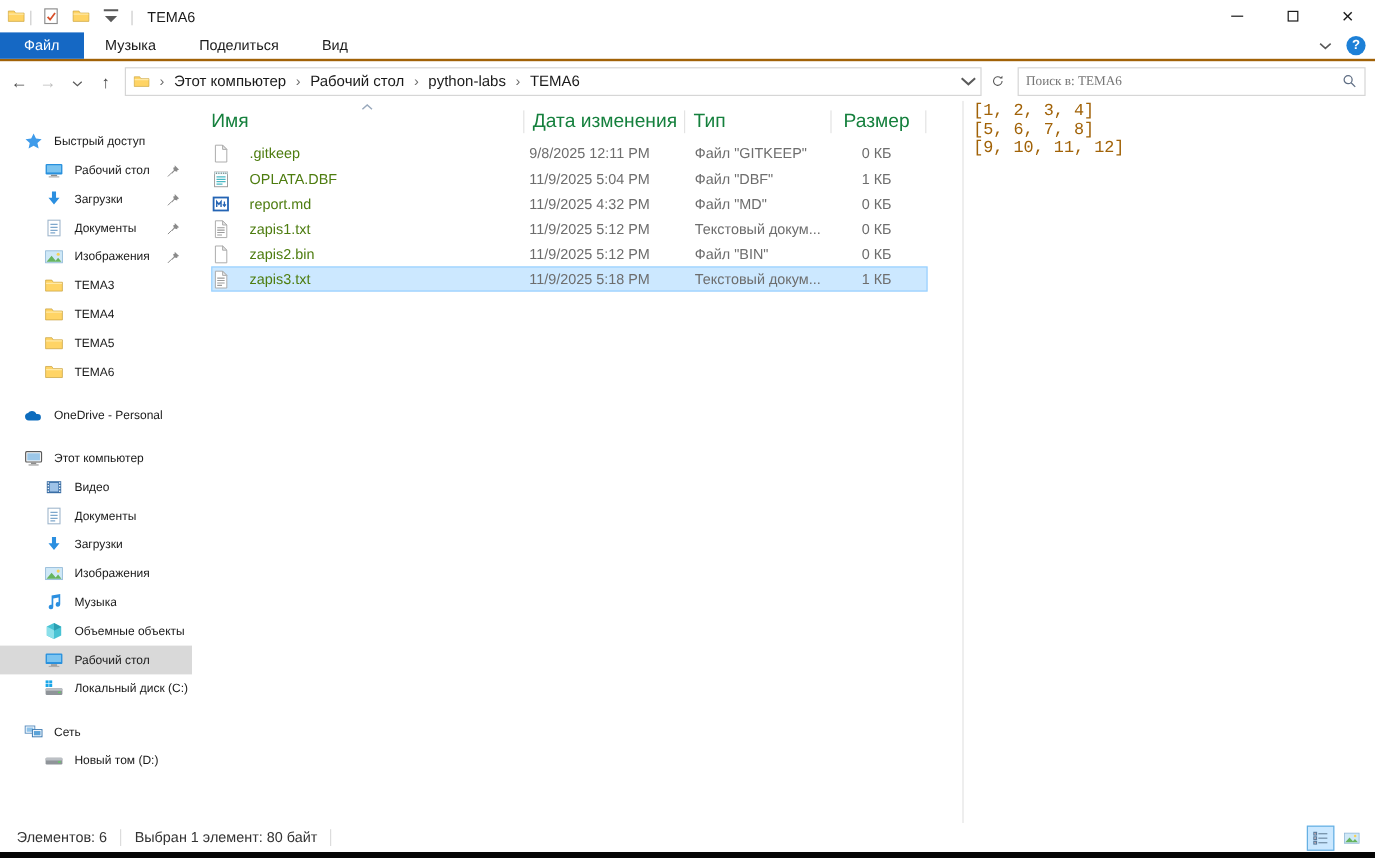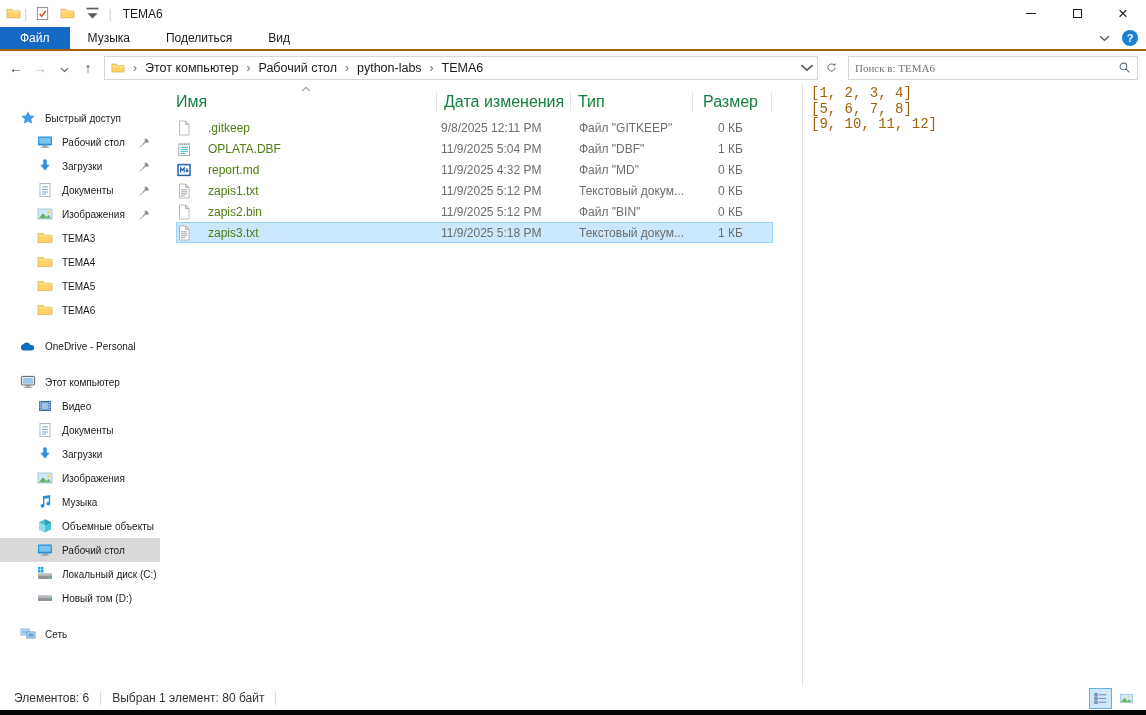--- a/index.html
+++ b/index.html
@@ -424,40 +424,40 @@
                 <rect x="1" y="4" width="2.5" height="2.5"></rect>
                 <rect x="4" y="4" width="2.5" height="2.5"></rect>
               </g>
               <rect x="1" y="7.5" width="14" height="5.6" rx="1" fill="#8f9499"></rect>
               <rect x="1" y="7.5" width="14" height="2.2" rx="1" fill="#bcc0c5"></rect>
               <rect x="11.4" y="10.4" width="2.2" height="1.2" fill="#5fd35f"></rect>
             </svg>
           </span>
           <span class="nav-label">Локальный диск (C:)</span>
         </div>
-        <div class="nav-item lvl1">
-          <span class="ic">
-            <svg viewBox="0 0 16 16">
-              <rect x="1" y="5.5" width="14" height="5.6" rx="1" fill="#8f9499"></rect>
-              <rect x="1" y="5.5" width="14" height="2.2" rx="1" fill="#bcc0c5"></rect>
-              <rect x="11.4" y="8.4" width="2.2" height="1.2" fill="#5fd35f"></rect>
-            </svg>
-          </span>
-          <span class="nav-label">Новый том (D:)</span>
-        </div>
         <div class="nav-item lvl0 sect">
           <span class="ic">
             <svg viewBox="0 0 16 16">
               <rect x="1" y="3" width="8" height="6" fill="#fff" stroke="#5a8fc0" stroke-width="0.8"></rect>
               <rect x="2.2" y="4.2" width="5.6" height="3.6" fill="#8fc3ea"></rect>
               <rect x="7" y="6" width="8" height="6" fill="#fff" stroke="#3a78b0" stroke-width="0.8"></rect>
               <rect x="8.2" y="7.2" width="5.6" height="3.6" fill="#5ba3d8"></rect>
             </svg>
           </span>
           <span class="nav-label">Сеть</span>
+        </div>
+        <div class="nav-item lvl1">
+          <span class="ic">
+            <svg viewBox="0 0 16 16">
+              <rect x="1" y="5.5" width="14" height="5.6" rx="1" fill="#8f9499"></rect>
+              <rect x="1" y="5.5" width="14" height="2.2" rx="1" fill="#bcc0c5"></rect>
+              <rect x="11.4" y="8.4" width="2.2" height="1.2" fill="#5fd35f"></rect>
+            </svg>
+          </span>
+          <span class="nav-label">Новый том (D:)</span>
         </div>
       </nav>
 
     <div class="filepane">
       <div class="fheader">
         <span class="hcell name">Имя</span>
         <span class="hcell">Дата изменения</span>
         <span class="hcell">Тип</span>
         <span class="hcell size">Размер</span>
         <span class="hcell filler"></span>

